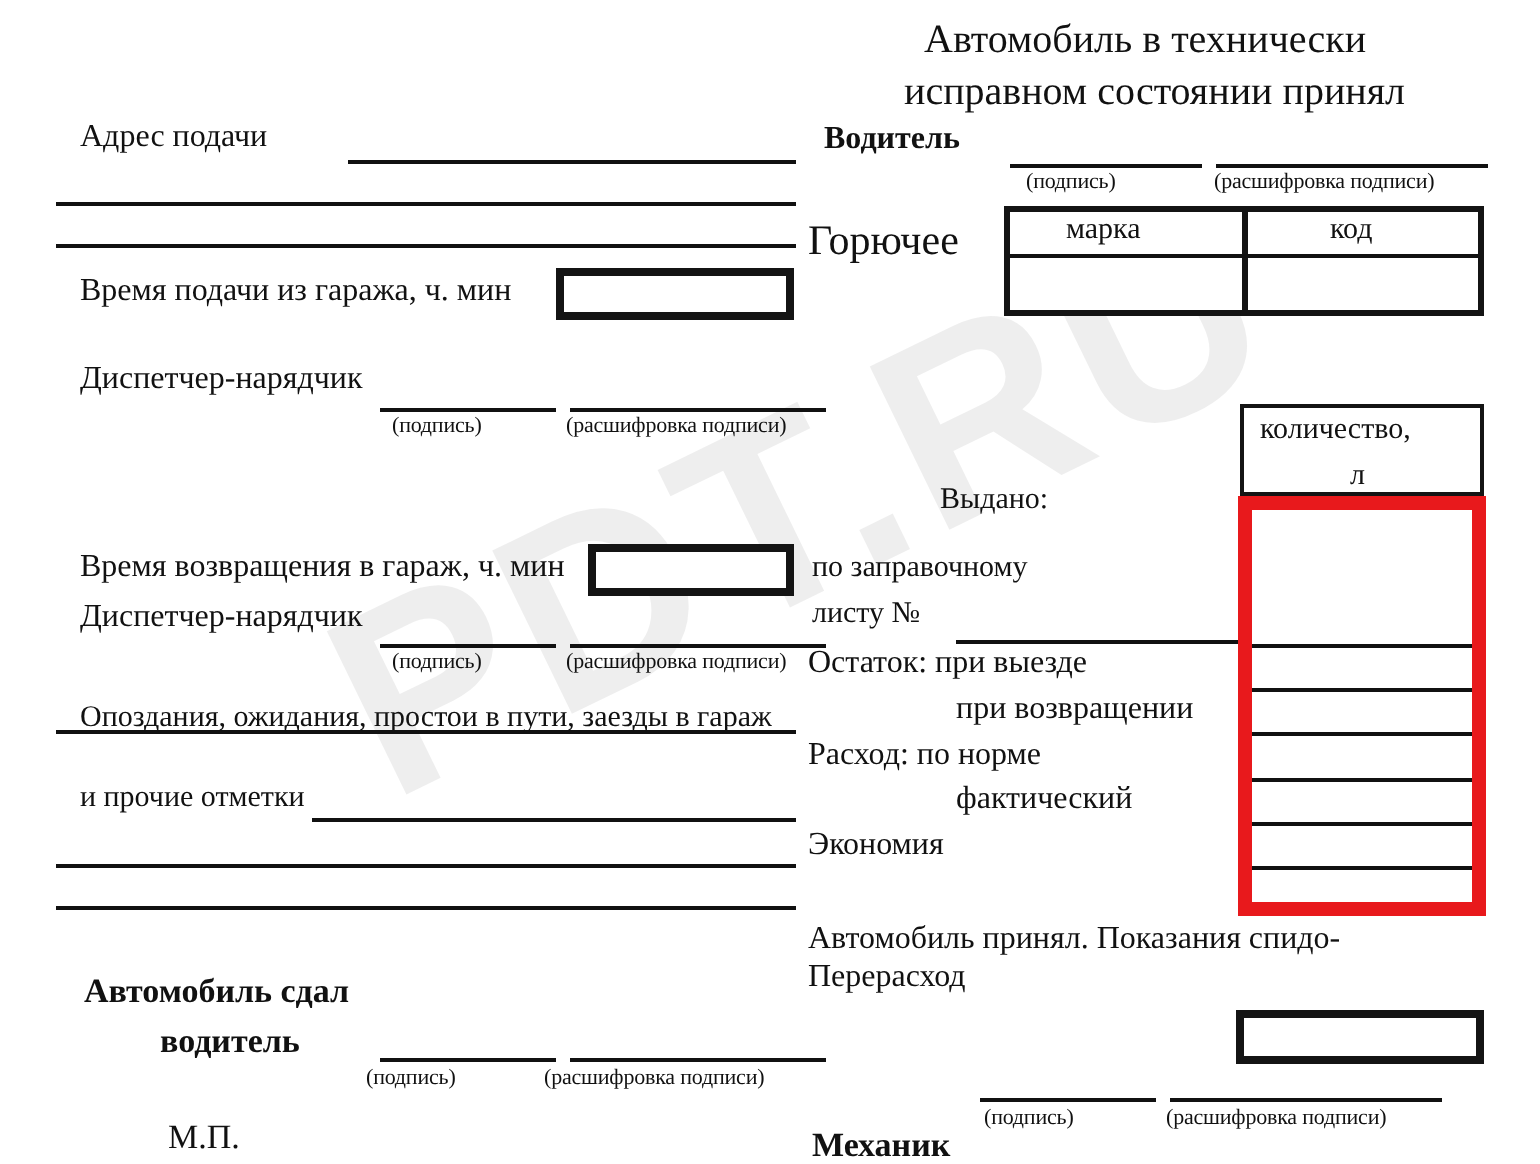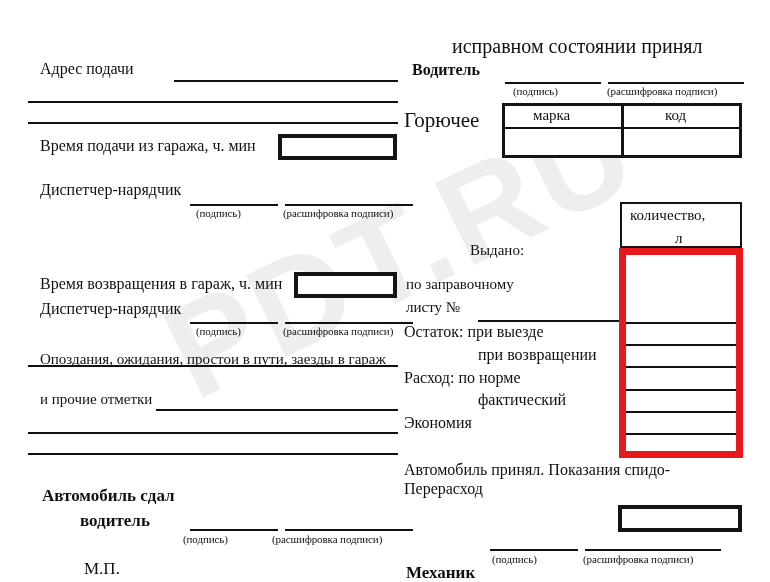--- a/index.html
+++ b/index.html
@@ -94,20 +94,21 @@
   
   .t, .rule, .thinrule, .box, .tblbox, .qtybox, .vrule { z-index: 4; }
 </style>
 </head>
 <body>
 
 <div id="page">
 
   <div id="watermark">PDT.RU</div>
 
+  <div class="t" style="left:462px; top:10px; font-size:20px;">Автомобиль в технически</div>
   <div class="t" style="left:452px; top:36px; font-size:20px;">исправном состоянии принял</div>
 
   <div class="t bold" style="left:412px; top:62px; font-size:16px;">Водитель</div>
 
   <div class="rule" style="left:505px; top:82px; width:96px;"></div>
   <div class="rule" style="left:608px; top:82px; width:136px;"></div>
   <div class="t small" style="left:513px; top:86px;">(подпись)</div>
   <div class="t small" style="left:607px; top:86px;">(расшифровка подписи)</div>
 
   <div class="t" style="left:404px; top:110px; font-size:21px;text-align:center;">Горючее</div>

